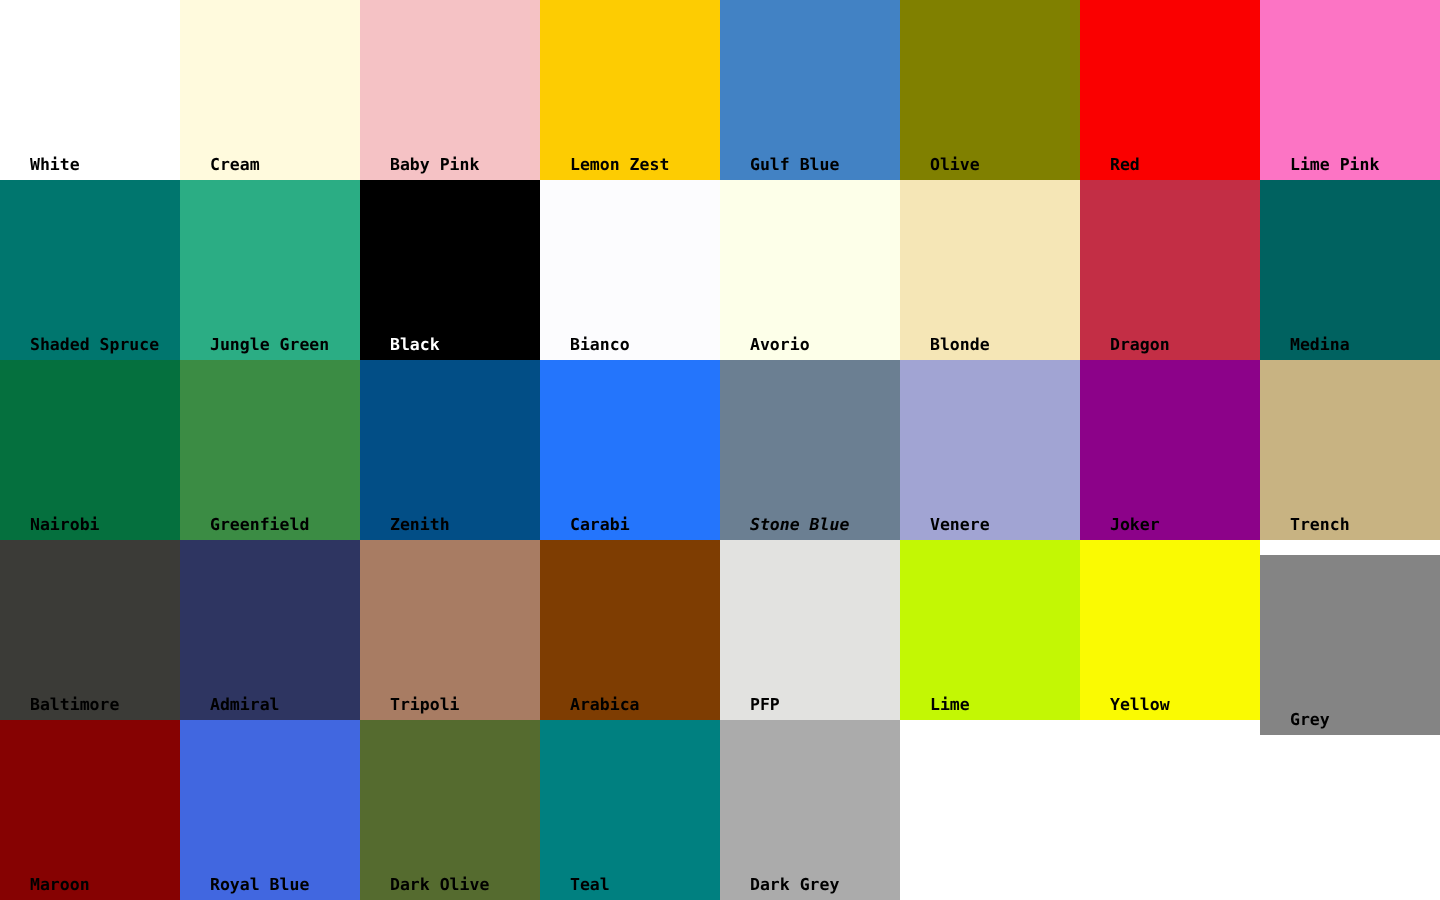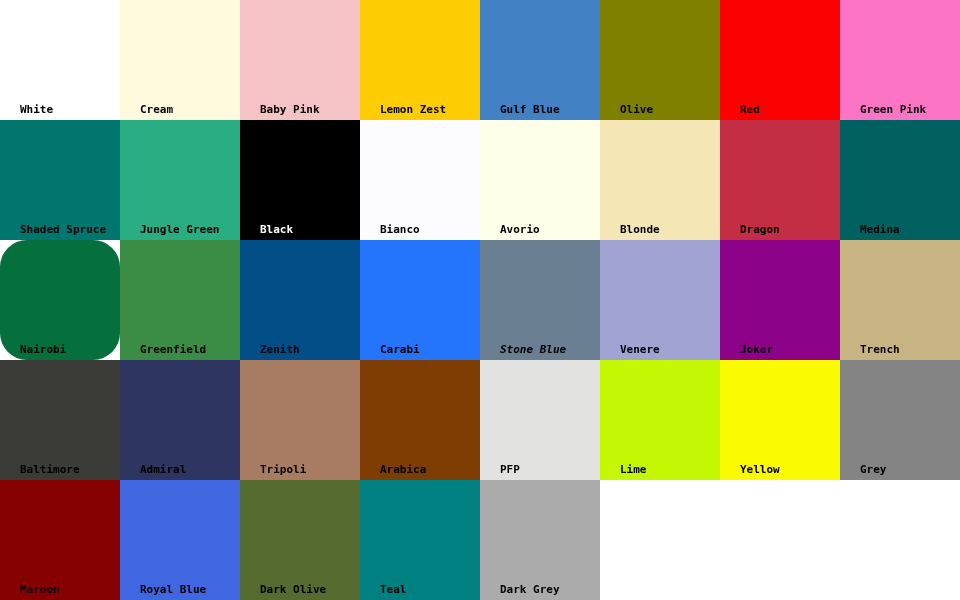--- a/index.html
+++ b/index.html
@@ -62,21 +62,21 @@
     <div class="swatch" style="background: rgb(66, 130, 196);">
       <span class="swatch-label" style="color: rgb(0, 0, 0);">Gulf Blue</span>
     </div>
     <div class="swatch" style="background: rgb(128, 128, 0);">
       <span class="swatch-label" style="color: rgb(0, 0, 0);">Olive</span>
     </div>
     <div class="swatch" style="background: rgb(250, 0, 0);">
       <span class="swatch-label" style="color: rgb(0, 0, 0);">Red</span>
     </div>
     <div class="swatch" style="background: rgb(252, 116, 196);">
-      <span class="swatch-label" style="color: rgb(0, 0, 0);">Green Pink</span>
+      <span class="swatch-label" style="color: rgb(0, 0, 0);">Lime Pink</span>
     </div>
     <div class="swatch" style="background: rgb(0, 118, 110);">
       <span class="swatch-label" style="color: rgb(0, 0, 0);">Shaded Spruce</span>
     </div>
     <div class="swatch" style="background: rgb(43, 173, 132);">
       <span class="swatch-label" style="color: rgb(0, 0, 0);">Jungle Green</span>
     </div>
     <div class="swatch" style="background: rgb(0, 0, 0);">
       <span class="swatch-label" style="color: rgb(255, 255, 255);">Black</span>
     </div>
@@ -88,21 +88,21 @@
     </div>
     <div class="swatch" style="background: rgb(245, 230, 182);">
       <span class="swatch-label" style="color: rgb(0, 0, 0);">Blonde</span>
     </div>
     <div class="swatch" style="background: rgb(195, 46, 69);">
       <span class="swatch-label" style="color: rgb(0, 0, 0);">Dragon</span>
     </div>
     <div class="swatch" style="background: rgb(0, 98, 96);">
       <span class="swatch-label" style="color: rgb(0, 0, 0);">Medina</span>
     </div>
-    <div class="swatch" style="background: rgb(5, 112, 62); border-radius: 27px;">
+    <div class="swatch" style="background: rgb(5, 112, 62);">
       <span class="swatch-label" style="color: rgb(0, 0, 0);">Nairobi</span>
     </div>
     <div class="swatch" style="background: rgb(59, 140, 68);">
       <span class="swatch-label" style="color: rgb(0, 0, 0);">Greenfield</span>
     </div>
     <div class="swatch" style="background: rgb(2, 78, 134);">
       <span class="swatch-label" style="color: rgb(0, 0, 0);">Zenith</span>
     </div>
     <div class="swatch" style="background: rgb(36, 117, 252);">
       <span class="swatch-label" style="color: rgb(0, 0, 0);">Carabi</span>
@@ -133,21 +133,21 @@
     </div>
     <div class="swatch" style="background: rgb(226, 226, 224);">
       <span class="swatch-label" style="color: rgb(0, 0, 0);">PFP</span>
     </div>
     <div class="swatch" style="background: rgb(195, 247, 4);">
       <span class="swatch-label" style="color: rgb(0, 0, 0);">Lime</span>
     </div>
     <div class="swatch" style="background: rgb(250, 250, 2);">
       <span class="swatch-label" style="color: rgb(0, 0, 0);">Yellow</span>
     </div>
-    <div class="swatch" style="background: rgb(132, 132, 132);">
+    <div class="swatch" style="background: rgb(132, 132, 132); margin-top: 10px;">
       <span class="swatch-label" style="color: rgb(0, 0, 0);">Grey</span>
     </div>
     <div class="swatch" style="background: rgb(134, 2, 2);">
       <span class="swatch-label" style="color: rgb(0, 0, 0);">Maroon</span>
     </div>
     <div class="swatch" style="background: rgb(65, 103, 224);">
       <span class="swatch-label" style="color: rgb(0, 0, 0);">Royal Blue</span>
     </div>
     <div class="swatch" style="background: rgb(85, 107, 47);">
       <span class="swatch-label" style="color: rgb(0, 0, 0);">Dark Olive</span>

